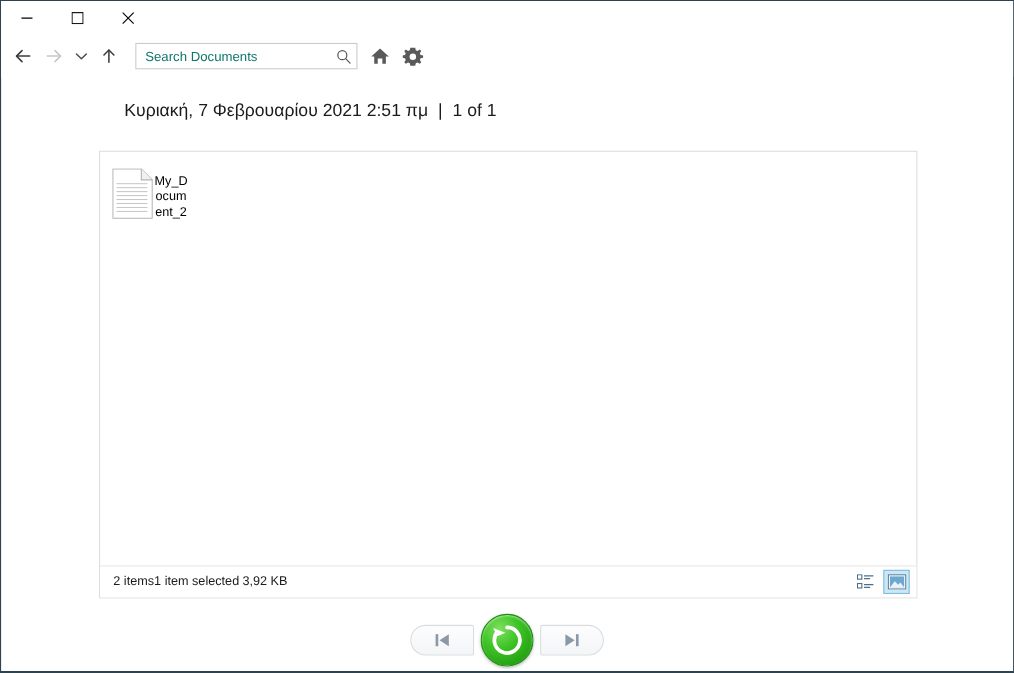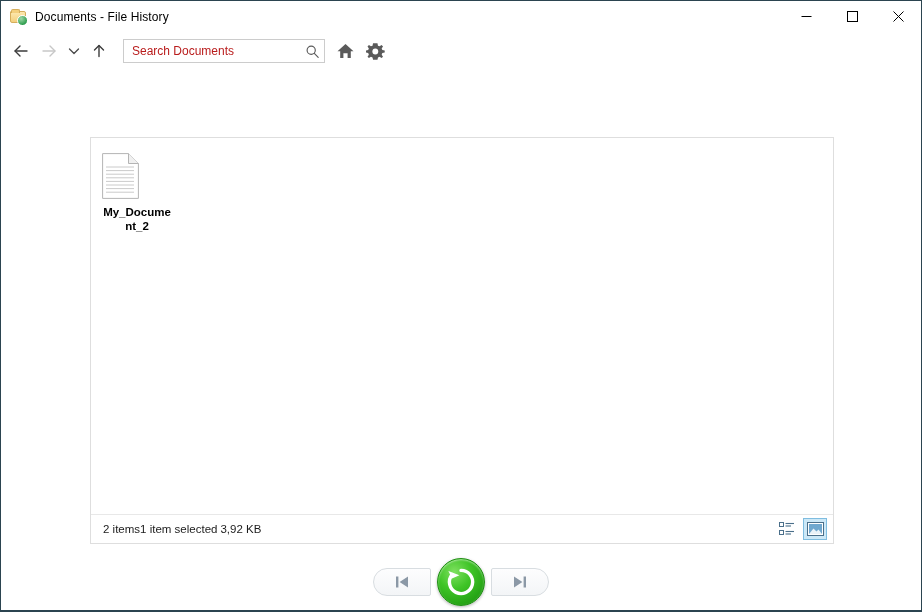--- a/index.html
+++ b/index.html
@@ -149,21 +149,21 @@
     border: 1px solid #cccccc;
     background: #ffffff;
     display: flex;
     align-items: center;
     justify-content: space-between;
     padding: 0 4px 0 8px;
     flex: 0 0 auto;
   }
   #search-placeholder {
     font-size: 12px;
-    color: #b91c1c;
+    color: #0f766e;
     white-space: nowrap;
   }
   #toolbar-right {
     display: flex;
     align-items: center;
     margin-left: 8px;
     gap: 6px;
     flex: 0 0 auto;
   }
   .tb-icon-btn {
@@ -200,24 +200,24 @@
     flex-wrap: wrap;
     align-content: flex-start;
     gap: 0px;
     overflow: hidden;
   }
   .file-item {
     width: 76px;
     margin: 0 2px;
     padding: 6px 2px 5px 2px;
     display: flex;
-    flex-direction: column;
+    flex-direction: row;
+    align-items: center;
     background: transparent;
     border: 1px solid transparent;
-    font-weight: bold;
   }
   .file-item.selected {
     background: #cce4f7;
     border: 1px solid #9fc8e8;
   }
   .doc-icon {
     position: relative;
     width: 37px; height: 46px;
     margin-bottom: 6px;
   }
@@ -304,27 +304,20 @@
     z-index: 2;
   }
   #restore-btn svg { display: block; }
 </style>
 </head>
 <body>
 
 <div id="window">
 
   <div id="titlebar">
-    <div id="titlebar-left">
-      <span class="app-icon">
-        <span class="folder"></span>
-        <span class="globe"></span>
-      </span>
-      <span id="title-text">Documents - File History</span>
-    </div>
     <div id="window-controls">
       <button class="wc-btn">
         <svg width="11" height="11" viewBox="0 0 11 11" aria-hidden="true">
           <line x1="0.5" y1="5.5" x2="10.5" y2="5.5" stroke="#000" stroke-width="1"></line>
         </svg>
       </button>
       <button class="wc-btn">
         <svg width="11" height="11" viewBox="0 0 11 11" aria-hidden="true">
           <rect x="0.5" y="0.5" width="10" height="10" fill="none" stroke="#000" stroke-width="1"></rect>
         </svg>
@@ -387,20 +380,23 @@
           <path d="M10 0.8 L12.1 0.8 L12.6 3.3 L14.3 4 L16.4 2.6 L17.9 4.1 L16.5 6.2 L17.2 7.9 L19.7 8.4
                    L19.7 10.5 L17.2 11 L16.5 12.7 L17.9 14.8 L16.4 16.3 L14.3 14.9 L12.6 15.6 L12.1 18.1
                    L10 18.1 L9.5 18.1 L7.4 18.1 L6.9 15.6 L5.2 14.9 L3.1 16.3 L1.6 14.8 L3 12.7 L2.3 11
                    L-0.2 10.5 L-0.2 8.4 L2.3 7.9 L3 6.2 L1.6 4.1 L3.1 2.6 L5.2 4 L6.9 3.3 L7.4 0.8 Z" fill="#5a5a5a" transform="translate(0,0.6)"></path>
           <circle cx="9.8" cy="10.05" r="3.1" fill="#ffffff"></circle>
         </svg>
       </button>
     </div>
   </div>
 
+  <div id="heading">
+    <span>Κυριακή, 7 Φεβρουαρίου 2021 2:51 πμ</span><span class="sep">|</span><span>1 of 1</span>
+  </div>
 
   <div id="panel">
 
     <div id="file-area">
 
       <div class="file-item">
         <span class="doc-icon">
           <svg width="37" height="46" viewBox="0 0 37 46" aria-hidden="true">
             <path d="M0.6 0.6 L26.5 0.6 L36.4 10.5 L36.4 45.4 L0.6 45.4 Z" fill="#ffffff" stroke="#b4b4b4" stroke-width="1"></path>
             <path d="M26.5 0.6 L26.5 10.5 L36.4 10.5" fill="#f0f0f0" stroke="#b4b4b4" stroke-width="1"></path>

